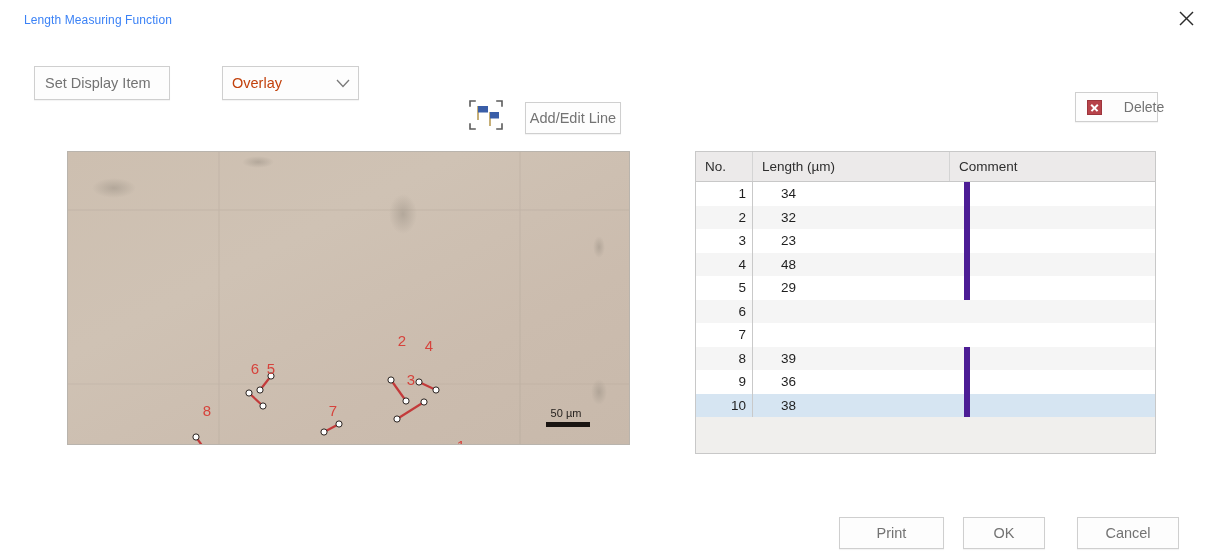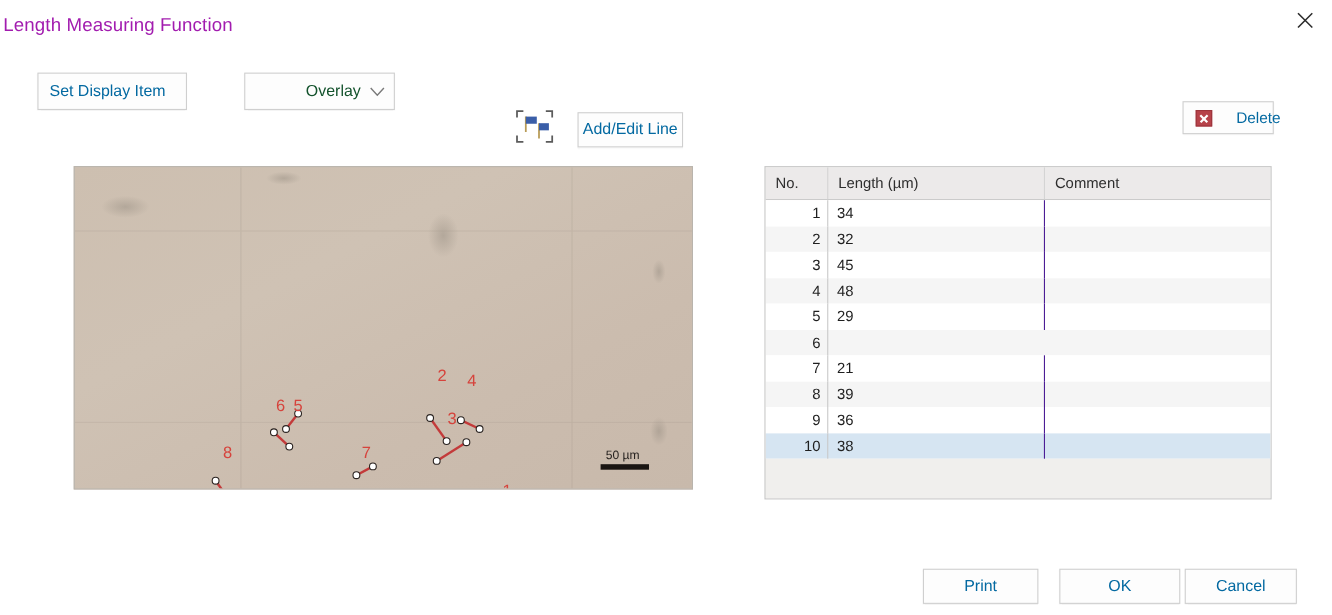--- a/index.html
+++ b/index.html
@@ -12,42 +12,42 @@
   }
   #app {
     position: relative;
     width: 1211px; height: 559px;
     background: #ffffff;
   }
 
   
   .title-text {
     position: absolute;
-    left: 3px; top: 13px;
-    font-size: 17px;
-    color: #a21caf;
+    left: 24px; top: 13px;
+    font-size: 12px;
+    color: #3b82f6;
     letter-spacing: 0.1px;
     white-space: nowrap;
   }
   .close-btn {
     position: absolute;
     right: 4px; top: 2px;
     width: 42px; height: 32px;
     display: flex; align-items: center; justify-content: center;
     cursor: pointer;
     background: transparent;
     border: none;
   }
   .close-btn svg { display: block; }
 
   
   .btn {
     background: #fdfdfd;
     border: 1px solid #cfcfcf;
-    color: #0369a1;
+    color: #737373;
     font-family: "Liberation Sans", sans-serif;
     font-size: 14px;
     display: flex;
     align-items: center;
     justify-content: center;
     cursor: pointer;
     box-shadow: 0 1px 1px rgba(0,0,0,0.045);
   }
 
   #set-display-item {
@@ -67,22 +67,21 @@
     border: 1px solid #cfcfcf;
     display: flex;
     align-items: center;
     cursor: pointer;
     box-shadow: 0 1px 1px rgba(0,0,0,0.045);
   }
   #overlay-select .sel-value {
     flex: 1;
     padding-left: 9px;
     font-size: 14.5px;
-    color: #14532d;
-    text-align: right;
+    color: #c2410c;
   }
   #overlay-select .chev {
     width: 30px;
     display: flex;
     align-items: center;
     justify-content: center;
   }
 
   #flags-icon {
     position: absolute;
@@ -175,31 +174,32 @@
   .td { font-size: 13.5px; color: #1f1f1f; height: 100%; display: flex; align-items: center; }
   .td-no {
     width: 57px;
     justify-content: flex-end;
     padding-right: 6px;
     border-right: 1px solid #c9c9c9;
   }
   .td-len {
     width: 197px;
     padding-left: 8px;
-    border-right: 1px solid #4c1d95;
+    border-right: 6px solid #4c1d95;
+    margin-left: 20px;
   }
   .td-comment { flex: 1; padding-left: 8px; }
   .tfill {
     background: #f0efed;
     height: 60px;
   }
 
   
   #print-btn  { position: absolute; left: 839px;  top: 517px; width: 105px; height: 32px; font-size: 14.5px; }
-  #ok-btn     { position: absolute; left: 963px;  top: 517px; width: 110px; height: 32px; font-size: 14.5px; }
+  #ok-btn     { position: absolute; left: 963px;  top: 517px; width: 82px; height: 32px; font-size: 14.5px; }
   #cancel-btn { position: absolute; left: 1077px; top: 517px; width: 102px; height: 32px; font-size: 14.5px; }
 </style>
 </head>
 <body>
 
 <div id="app">
 
   <div class="title-text">Length Measuring Function</div>
   <div class="close-btn">
     <span>
@@ -362,40 +362,39 @@
           <div class="td td-len">34</div>
           <div class="td td-comment"></div>
         </div>
         <div class="trow alt">
           <div class="td td-no">2</div>
           <div class="td td-len">32</div>
           <div class="td td-comment"></div>
         </div>
         <div class="trow">
           <div class="td td-no">3</div>
-          <div class="td td-len">45</div>
+          <div class="td td-len">23</div>
           <div class="td td-comment"></div>
         </div>
         <div class="trow alt">
           <div class="td td-no">4</div>
           <div class="td td-len">48</div>
           <div class="td td-comment"></div>
         </div>
         <div class="trow">
           <div class="td td-no">5</div>
           <div class="td td-len">29</div>
           <div class="td td-comment"></div>
         </div>
         <div class="trow alt">
           <div class="td td-no">6</div>
           <div class="td td-comment"></div>
         </div>
         <div class="trow">
           <div class="td td-no">7</div>
-          <div class="td td-len">21</div>
           <div class="td td-comment"></div>
         </div>
         <div class="trow alt">
           <div class="td td-no">8</div>
           <div class="td td-len">39</div>
           <div class="td td-comment"></div>
         </div>
         <div class="trow">
           <div class="td td-no">9</div>
           <div class="td td-len">36</div>

